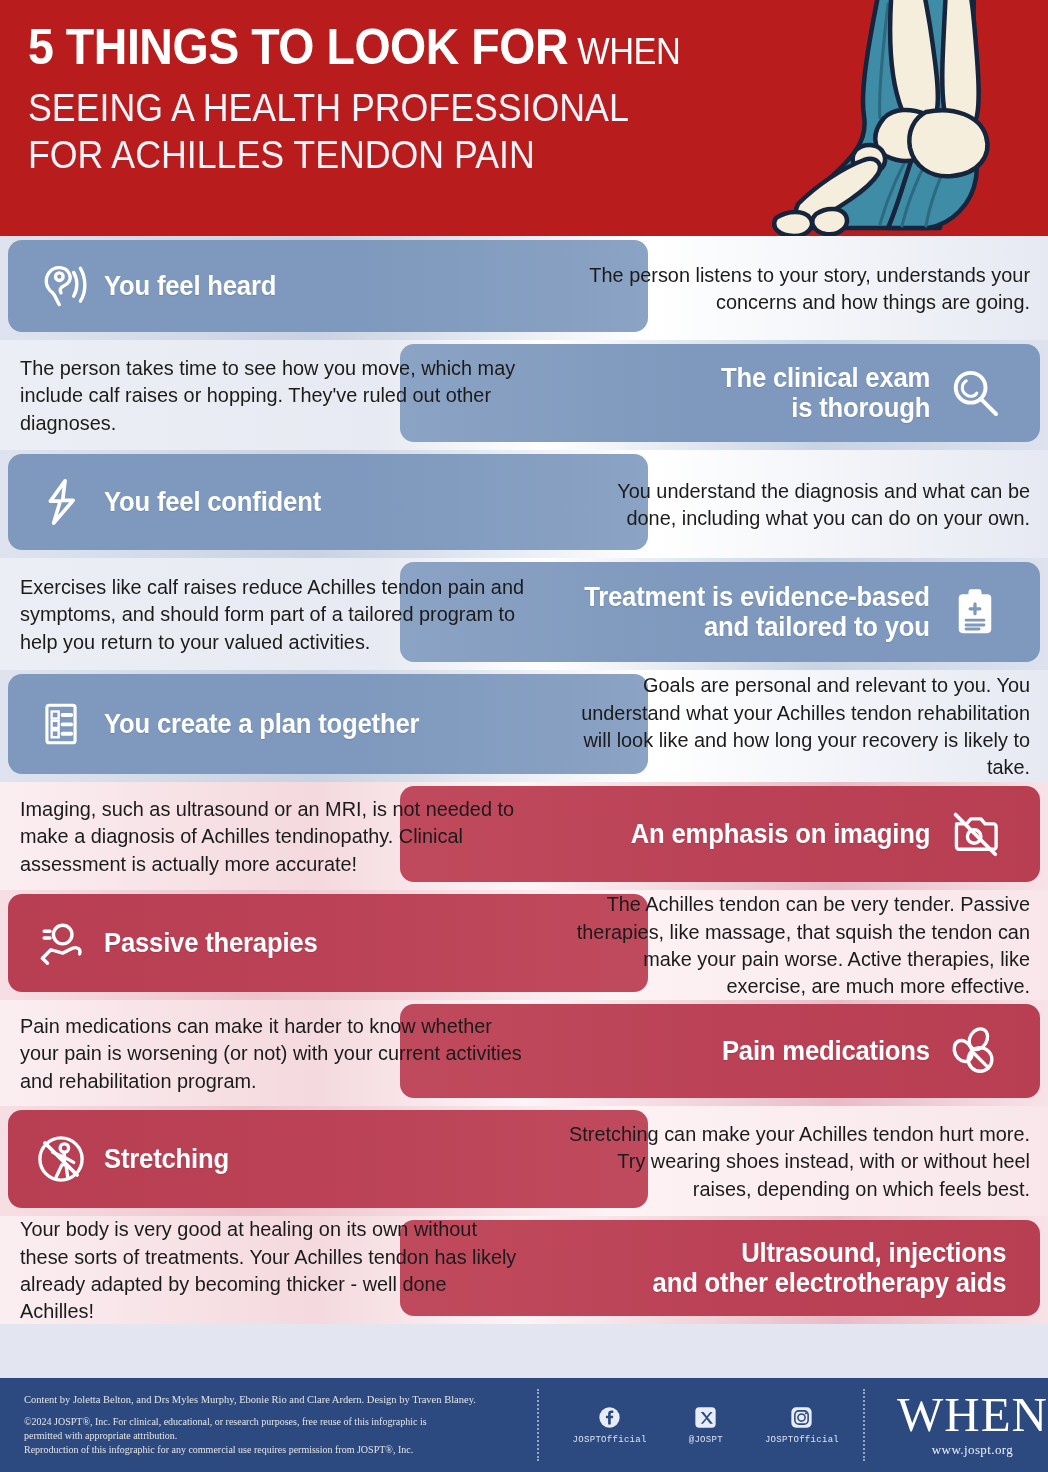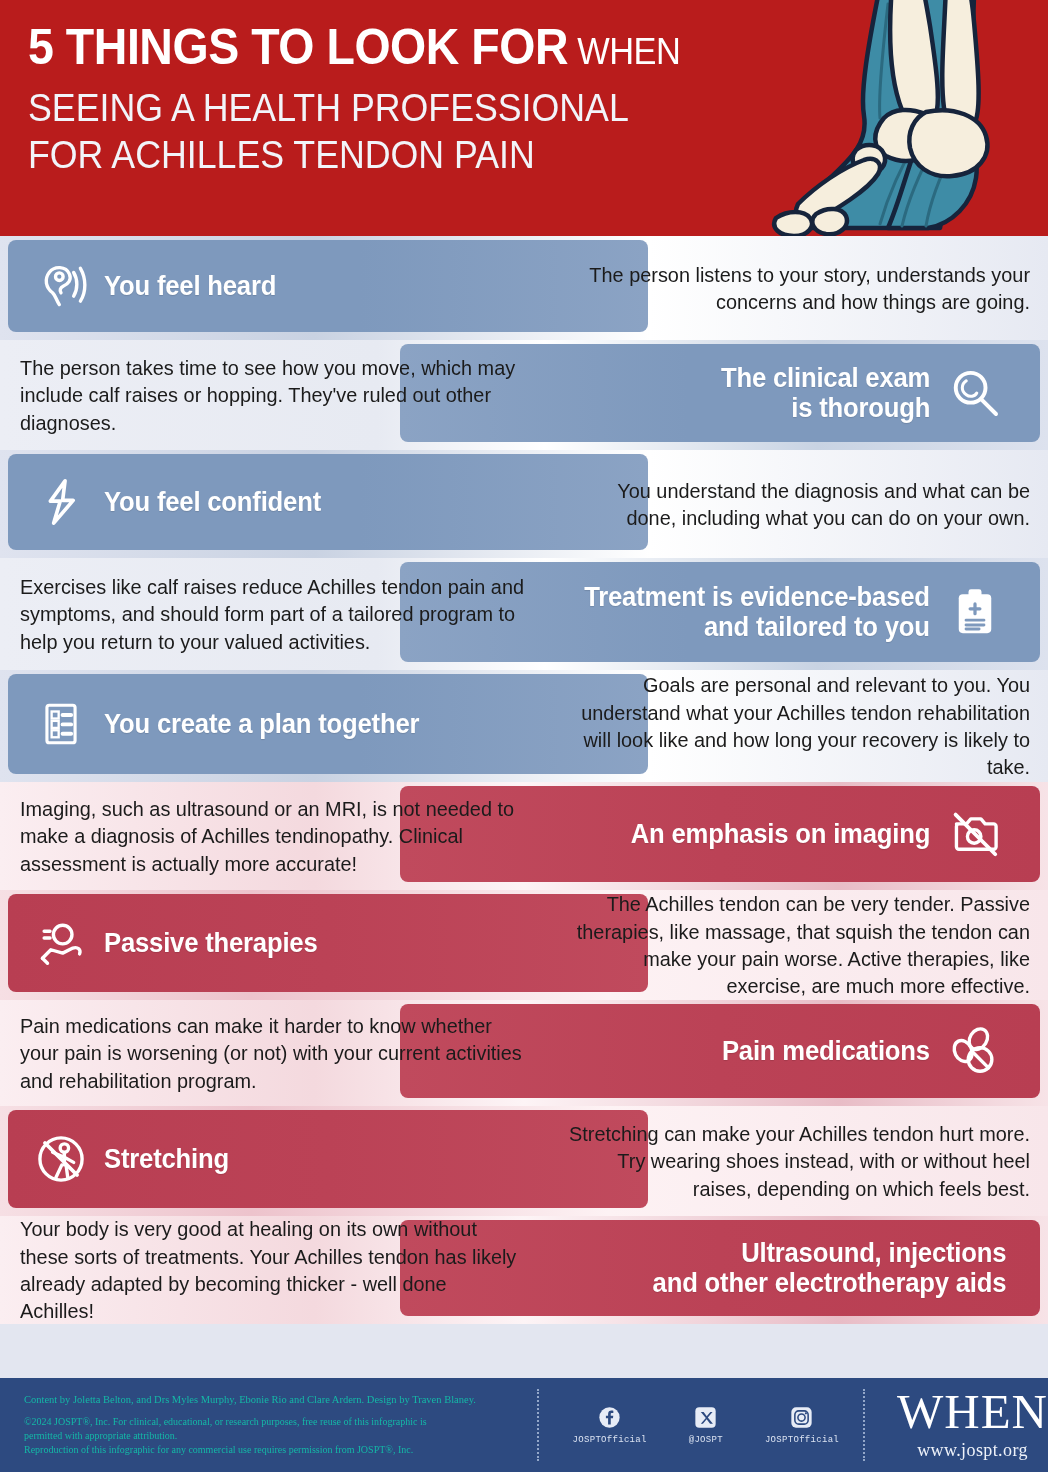--- a/index.html
+++ b/index.html
@@ -40,21 +40,21 @@
   .foot-wrap { position: absolute; right: 10px; top: -4px; width: 270px; height: 262px; }
 
   
   .rows { position: relative; width: 1048px; }
   .row {
     position: relative; width: 1048px;
     display: flex; align-items: center;
   }
   .row .pill {
     position: absolute; top: 4px; bottom: 8px;
-    border-radius: 8px;
+    border-radius: 14px;
     display: flex; align-items: center;
     z-index: 2;
   }
   .row.left-pill .pill { left: 8px; width: 640px; justify-content: flex-start; padding-left: 22px; }
   .row.right-pill .pill { right: 8px; width: 640px; justify-content: flex-end; padding-right: 34px; }
 
   .pill-label {
     color: #ffffff; font-weight: 700; font-size: 27px; line-height: 1.12;
     letter-spacing: -0.2px;
     transform: scaleX(0.95); transform-origin: left center;
@@ -101,36 +101,36 @@
     transform: scaleX(0.9); white-space: nowrap;
   }
   .red-banner .num { font-weight: 700; font-size: 45px; }
 
   
   .footer {
     position: absolute; left: 0; bottom: 0; width: 1048px; height: 94px;
     background: #2d4a80; display: flex; align-items: center;
   }
   .footer-left {
-    width: 560px; padding-left: 24px; color: #14b8a6;
+    width: 560px; padding-left: 24px; color: #e5e5e5;
     font-family: "Liberation Serif", serif;
   }
   .footer-credit { font-size: 10.5px; line-height: 1.3; margin-bottom: 8px; }
   .footer-copy { font-size: 10px; line-height: 1.4; }
   .vdots { width: 2px; height: 72px; border-left: 2px dotted #93a7c9; margin-right: 10px; }
   .vdots.first { margin-left: 4px; margin-right: 26px; }
   .socials { display: flex; align-items: center; gap: 42px; padding-left: 8px; }
   .social { display: flex; flex-direction: column; align-items: center; gap: 5px; }
   .social .lbl { font-size: 9px; color: #dbe3f1; font-family: Liberation Mono, monospace; letter-spacing: .3px; }
   .brand { margin-left: 14px; display: flex; flex-direction: column; align-items: center; }
   .brand .jospt {
     font-family: "Liberation Serif", serif; font-size: 49px; color: #ffffff;
     letter-spacing: 1px; line-height: 0.95;
   }
-  .brand .url { font-family: "Liberation Serif", serif; font-size: 18px; color: #eef2f9; margin-top: 4px; letter-spacing: .4px; }
+  .brand .url { font-family: "Liberation Serif", serif; font-size: 13px; color: #eef2f9; margin-top: 4px; letter-spacing: .4px; }
   svg { display: block; }
 </style>
 </head>
 <body>
 
 <div class="page">
 
   <div class="header">
     <div class="header-inner">
       <div class="title-line1">

